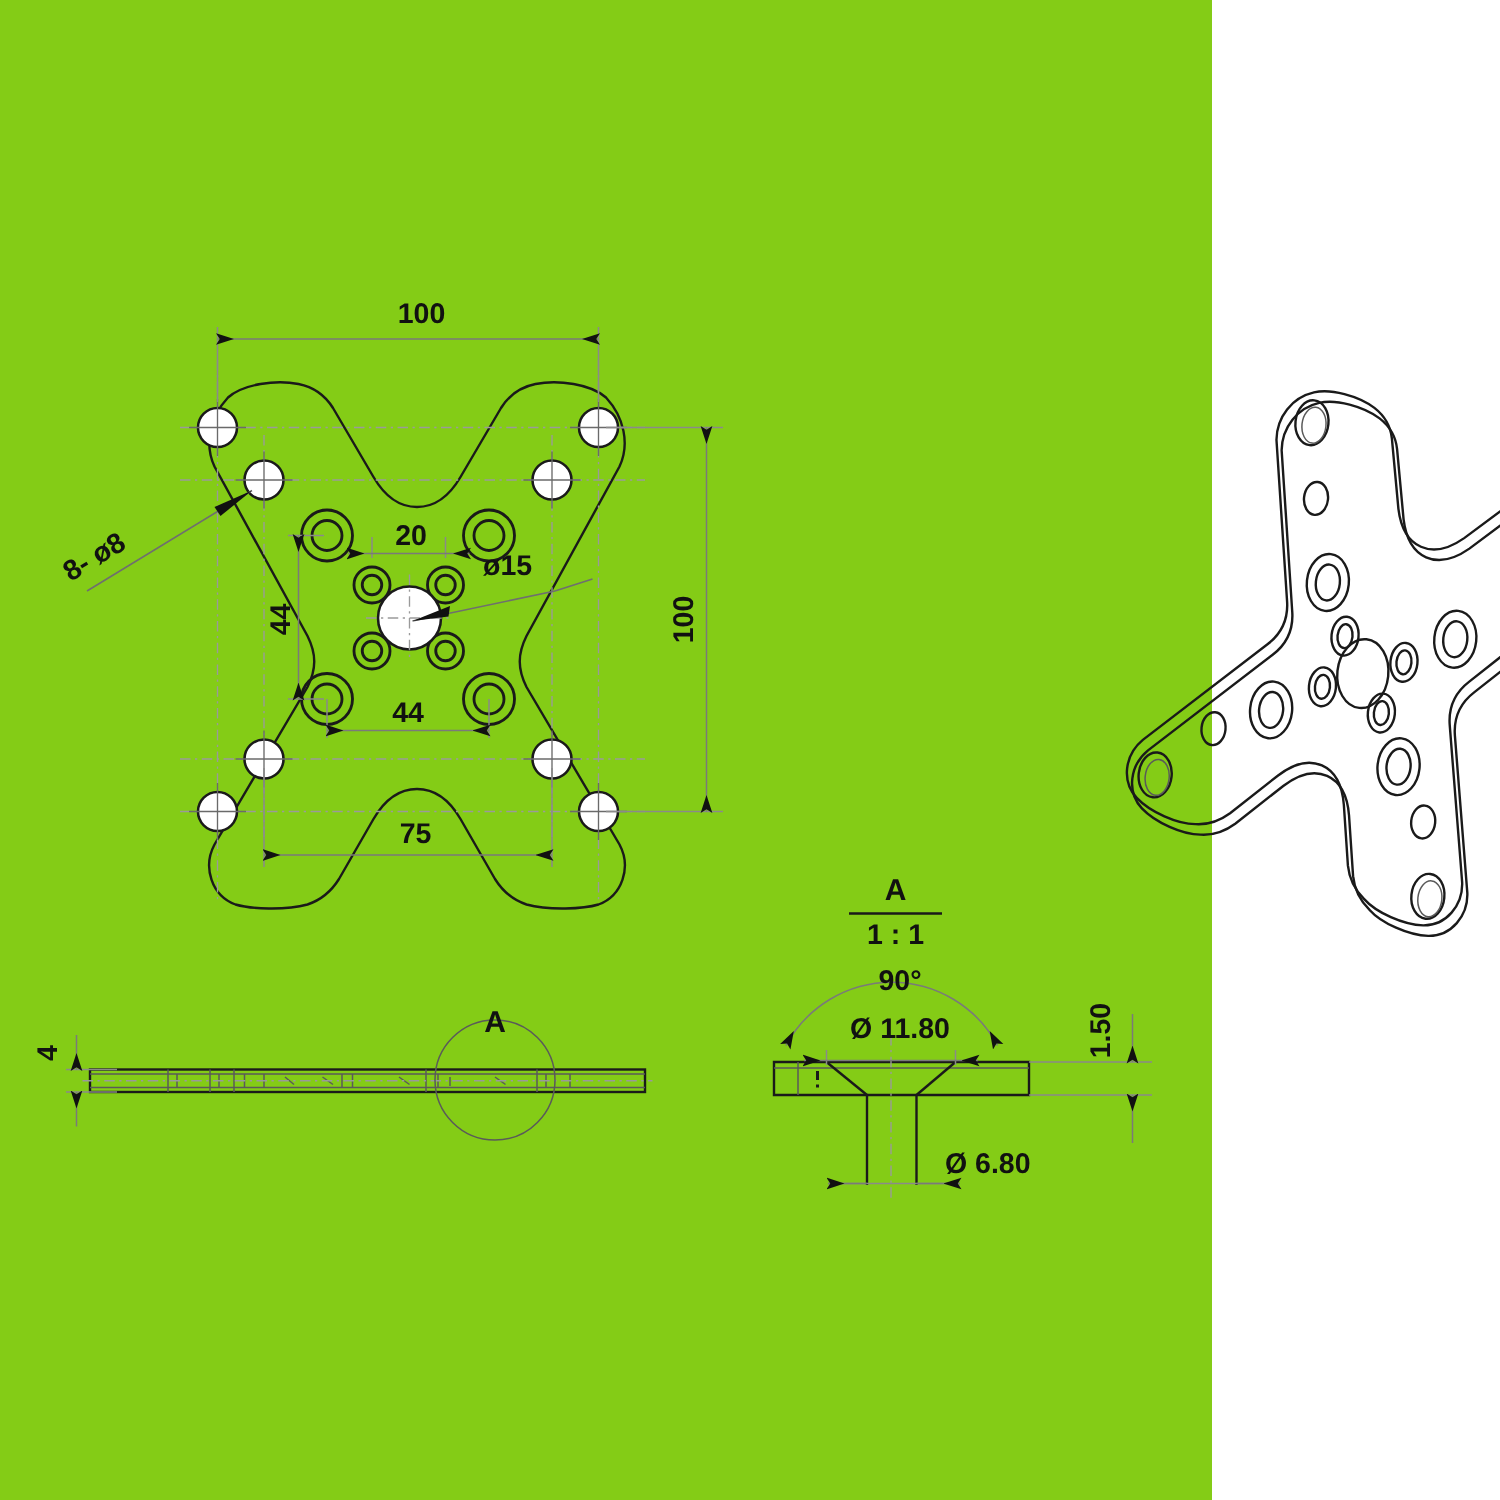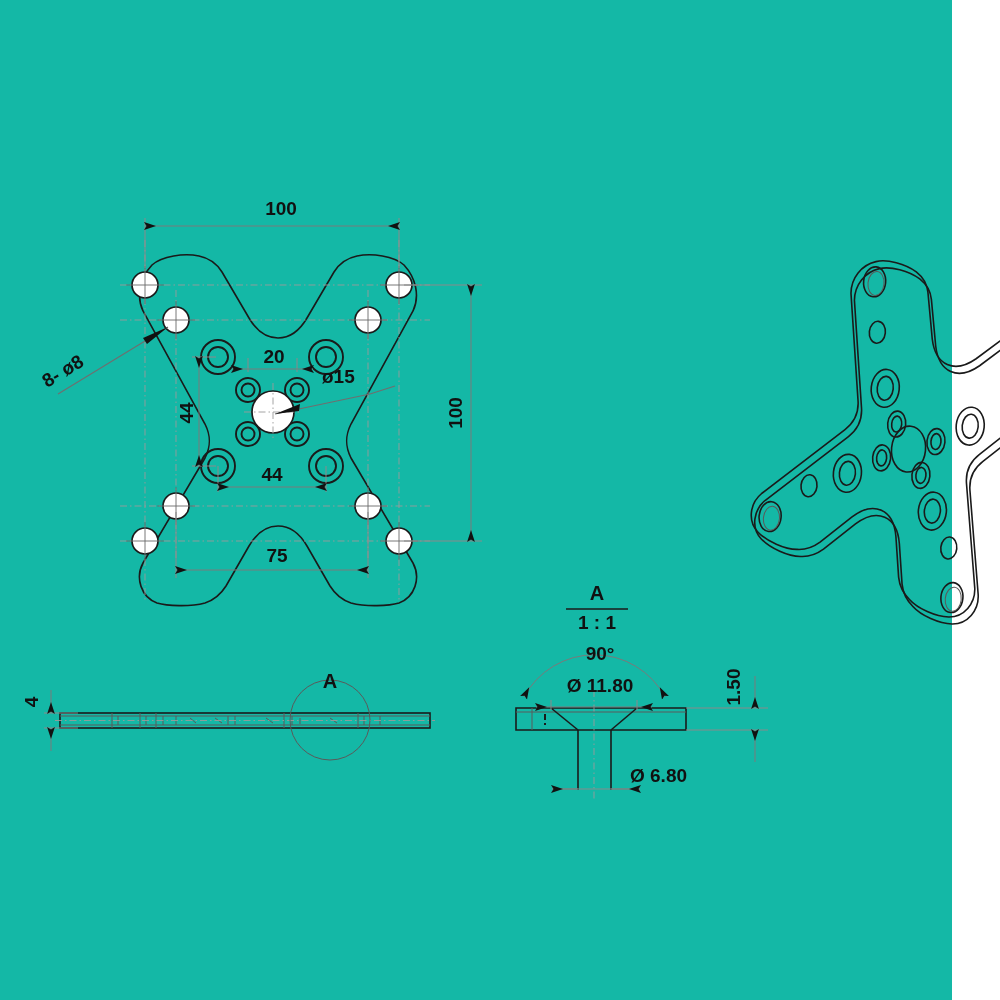--- a/index.html
+++ b/index.html
@@ -2,21 +2,21 @@
 <html><head>
 <meta charset="utf-8">
 <title>VESA Mounting Plate Technical Drawing</title>
 <style>
   html,body{margin:0;padding:0;background:#ffffff;}
   body{
     width:1000px;height:1000px;overflow:hidden;
     font-family:"Liberation Sans", sans-serif;
     color:#1a1a1a;
   }
-  #sheet{position:relative;width:952px;height:1000px;background:#14b8a6;}
+  #sheet{position:relative;width:808px;height:1000px;background:#84cc16;}
   svg{display:block;}
   .ln{fill:none;stroke:#1a1a1a;stroke-width:1.6;}
   .ln-thin{fill:none;stroke:#5a5a5a;stroke-width:1.0;}
   .ln-dim{fill:none;stroke:#7a7a7a;stroke-width:1.0;}
   .ln-ext{fill:none;stroke:#8a8a8a;stroke-width:1.0;}
   .ln-ctr{fill:none;stroke:#9a9a9a;stroke-width:0.9;stroke-dasharray:7 3 1.5 3;}
   .ln-hole{fill:#ffffff;stroke:#1a1a1a;stroke-width:1.7;}
   .ln-hole2{fill:none;stroke:#1a1a1a;stroke-width:1.9;}
   .ln-cross{fill:none;stroke:#6a6a6a;stroke-width:0.9;}
   .ln-lead{fill:none;stroke:#6f6f6f;stroke-width:1.1;}

